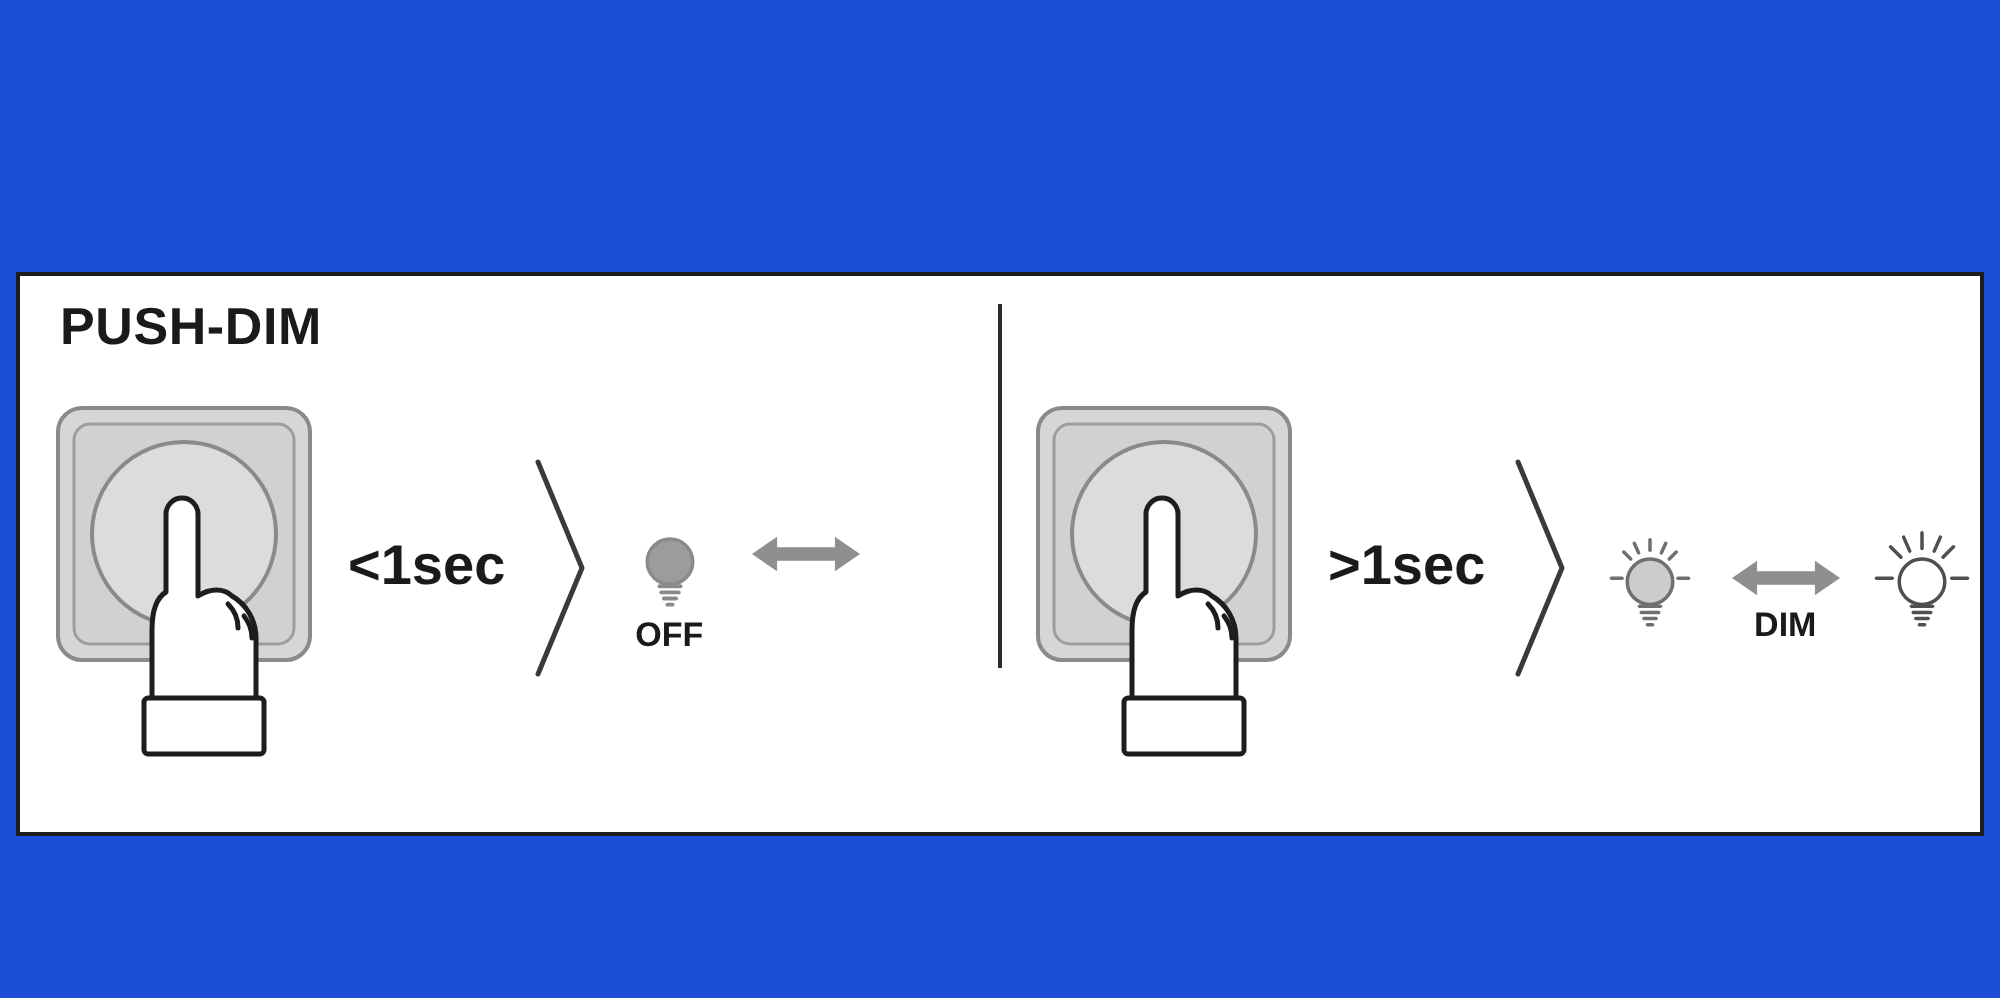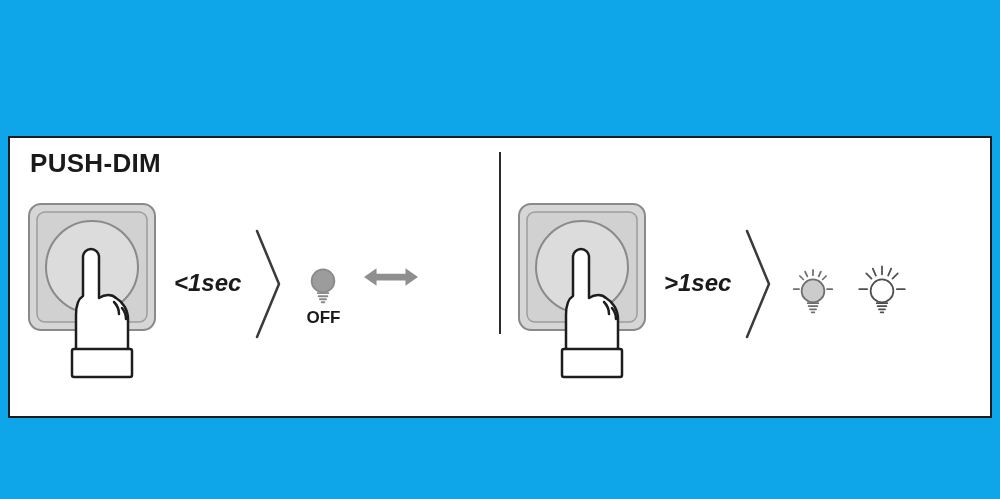--- a/index.html
+++ b/index.html
@@ -4,21 +4,21 @@
 <style>
   html, body {
     margin: 0;
     padding: 0;
     width: 1000px;
     height: 499px;
     background: #ffffff;
     overflow: hidden;
     font-family: "Liberation Sans", sans-serif;
   }
-  .stage { position: relative; width: 1000px; height: 499px; background: #0ea5e9; }
+  .stage { position: relative; width: 1000px; height: 499px; background: #1d4ed8; }
 
   .frame {
     position: absolute;
     left: 8px; top: 136px;
     width: 984px; height: 282px;
     border: 2px solid #1c1c1c;
     box-sizing: border-box;
     background: #fff;
   }
   .title {
@@ -46,26 +46,25 @@
   .panel {
     width: 50%;
     display: flex;
     align-items: center;
     gap: 13px;
     padding-left: 16px;
     box-sizing: border-box;
   }
   .switch-graphic { flex: 0 0 auto; margin-top: 8px; }
   .duration {
-    font-size: 24px;
+    font-size: 28px;
     font-weight: 700;
     color: #1a1a1a;
     white-space: nowrap;
     margin-bottom: 14px;
-    font-style: italic;
   }
   .chevron-wrap { margin-bottom: 8px; }
   .bulb-group {
     display: flex;
     flex-direction: column;
     align-items: center;
     gap: 0;
   }
   .state-label {
     font-size: 17px;
@@ -174,20 +173,26 @@
             <circle cx="32" cy="31" r="13" fill="#cccccc" stroke="#6f6f6f" stroke-width="2"></circle>
             <g stroke="#6f6f6f" stroke-width="2" stroke-linecap="round">
               <line x1="26" y1="45" x2="38" y2="45"></line>
               <line x1="27" y1="48.5" x2="37" y2="48.5"></line>
               <line x1="28.5" y1="52" x2="35.5" y2="52"></line>
               <line x1="30.5" y1="55.5" x2="33.5" y2="55.5"></line>
             </g>
           </svg>
         </span>
 
+        <span class="arrow-group">
+          <svg width="54" height="22" viewBox="0 0 56 22">
+            <polygon points="0,11 13,2 13,7.5 43,7.5 43,2 56,11 43,20 43,14.5 13,14.5 13,20" fill="#8f8f8f"></polygon>
+          </svg>
+          <span class="state-label">DIM</span>
+        </span>
 
         <span class="bulb-group">
           <svg width="56" height="56" viewBox="0 0 64 60">
             <g stroke="#4f4f4f" stroke-width="2" stroke-linecap="round">
               <line x1="32" y1="12" x2="32" y2="3"></line>
               <line x1="44" y1="17" x2="50" y2="11"></line>
               <line x1="20" y1="17" x2="14" y2="11"></line>
               <line x1="49" y1="29" x2="58" y2="29"></line>
               <line x1="15" y1="29" x2="6" y2="29"></line>
               <line x1="39" y1="13.5" x2="42.5" y2="5.5"></line>

